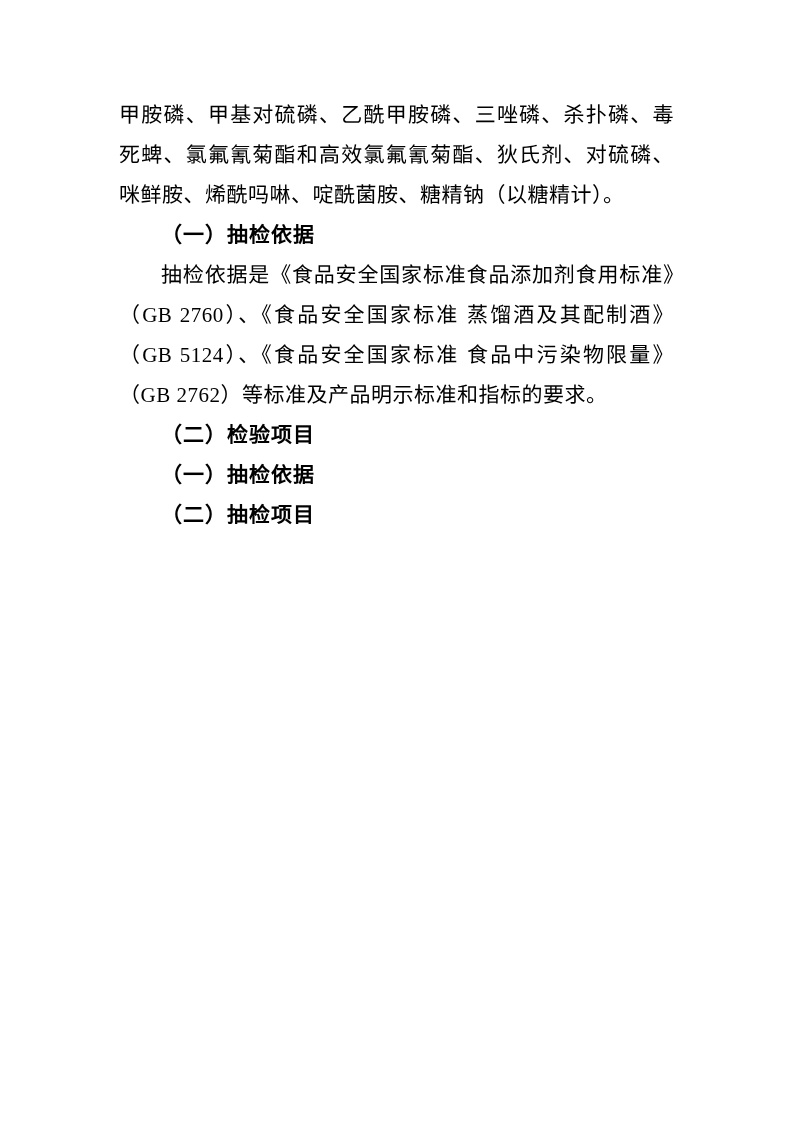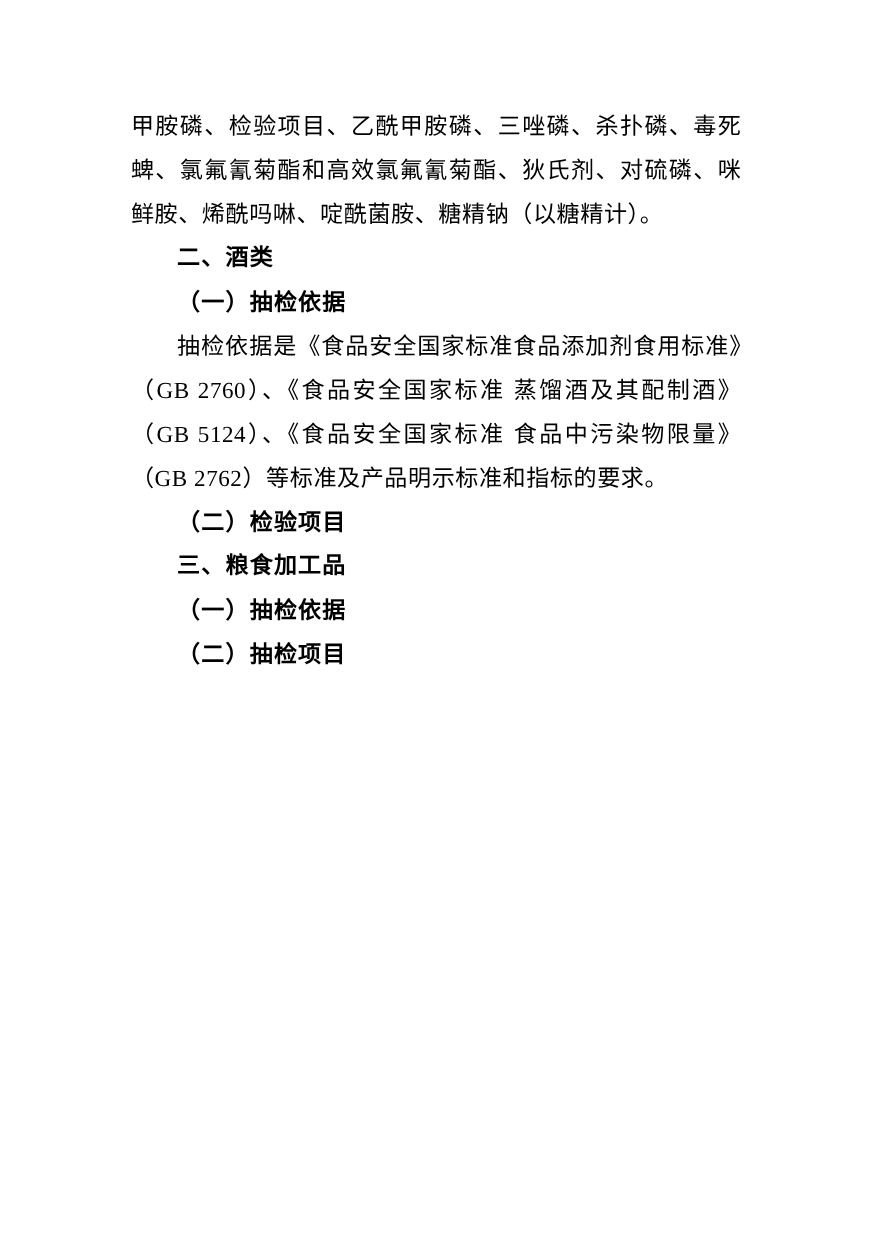--- a/index.html
+++ b/index.html
@@ -47,32 +47,30 @@
     font-weight: bold;
     text-indent: 2em;
     letter-spacing: 1px;
   }
 </style>
 </head>
 <body>
 
 <div class="page">
 
-  <p class="body-text no-indent">甲胺磷、检验项目、乙酰甲胺磷、三唑磷、杀扑磷、毒死蜱、氯氟氰菊酯和高效氯氟氰菊酯、狄氏剂、对硫磷、咪鲜胺、烯酰吗啉、啶酰菌胺、糖精钠（以糖精计）。</p>
+  <p class="body-text no-indent">甲胺磷、甲基对硫磷、乙酰甲胺磷、三唑磷、杀扑磷、毒死蜱、氯氟氰菊酯和高效氯氟氰菊酯、狄氏剂、对硫磷、咪鲜胺、烯酰吗啉、啶酰菌胺、糖精钠（以糖精计）。</p>
 
-  <h2 class="section-heading">二、酒类</h2>
 
   <h3 class="sub-heading">（一）抽检依据</h3>
 
   <p class="body-text">抽检依据是《食品安全国家标准食品添加剂食用标准》（GB 2760）、《食品安全国家标准 蒸馏酒及其配制酒》（GB 5124）、《食品安全国家标准 食品中污染物限量》（GB 2762）等标准及产品明示标准和指标的要求。</p>
 
   <h3 class="sub-heading">（二）检验项目</h3>
 
 
-  <h2 class="section-heading">三、粮食加工品</h2>
 
   <h3 class="sub-heading">（一）抽检依据</h3>
 
 
   <h3 class="sub-heading">（二）抽检项目</h3>
 
 
 </div>
 
 </body></html>

